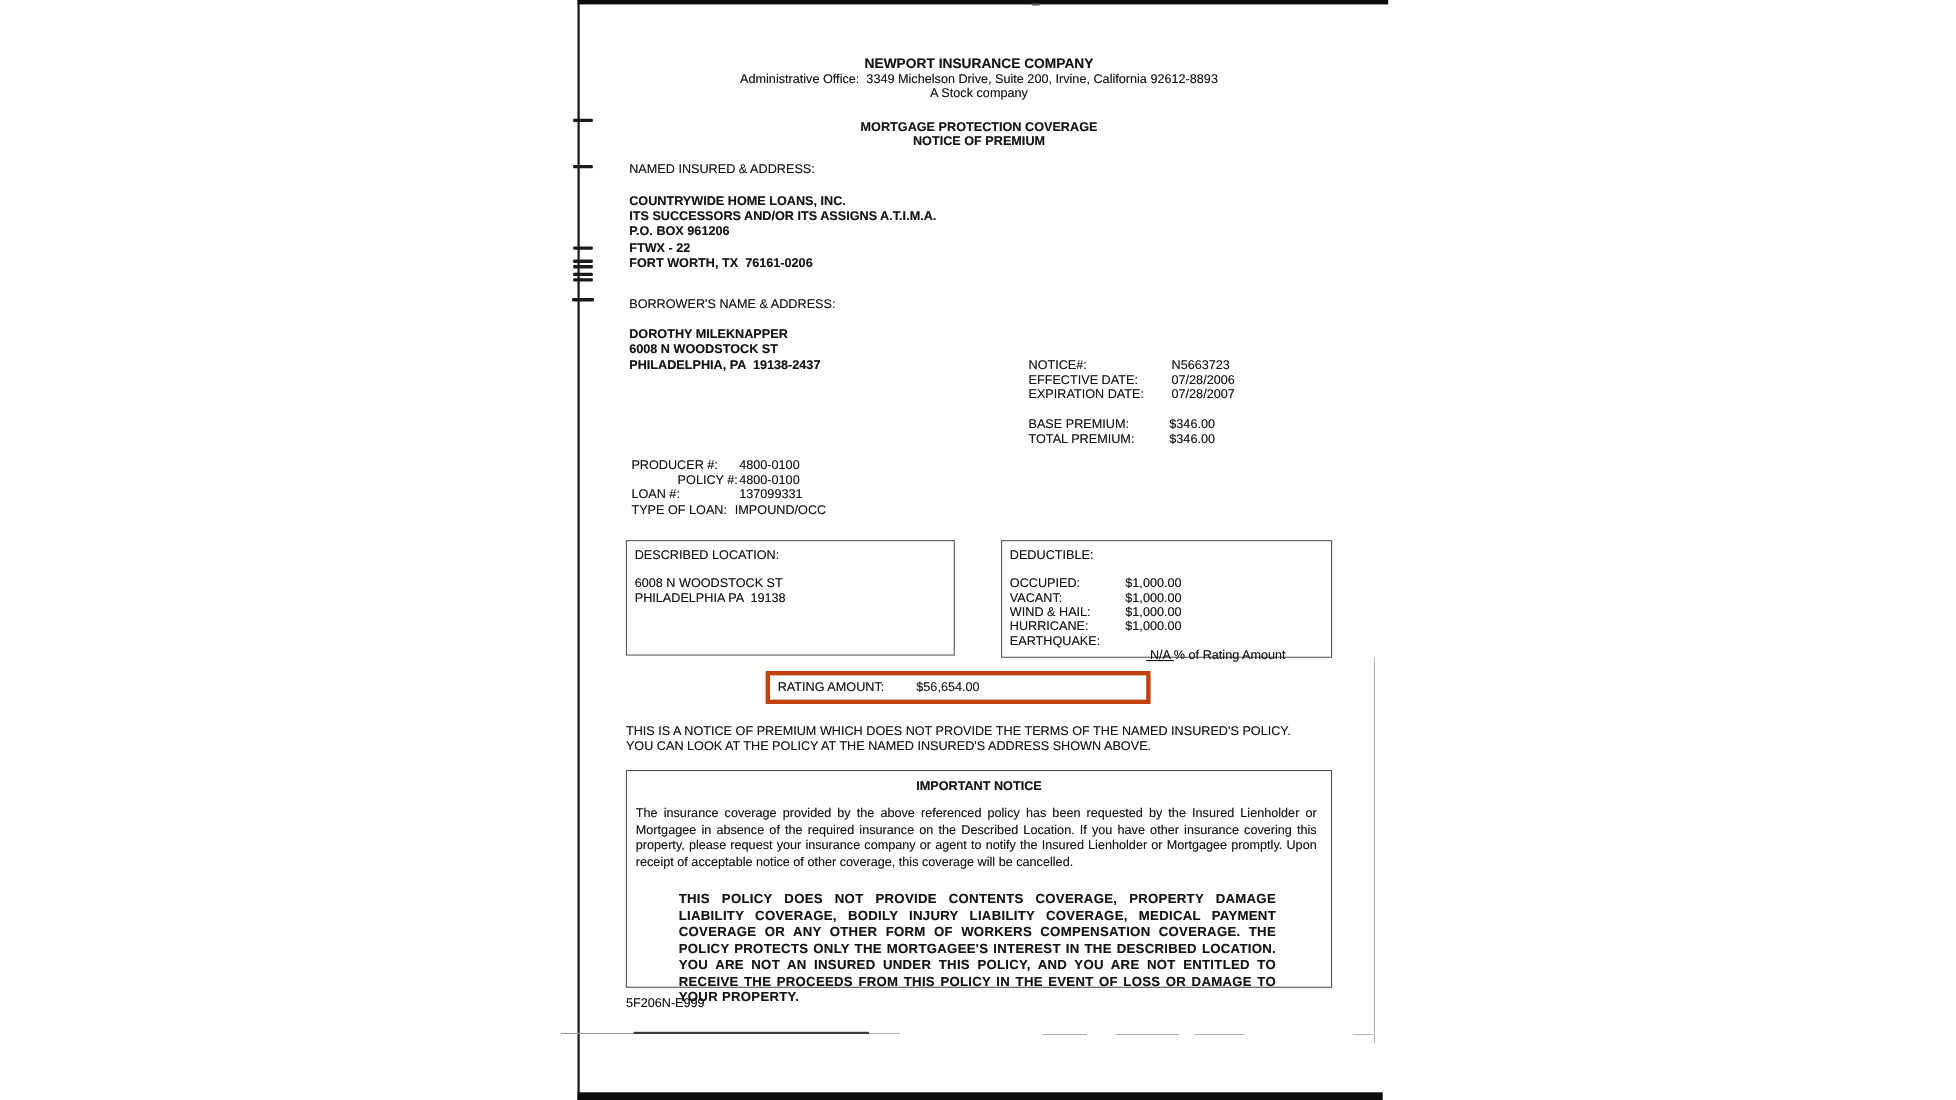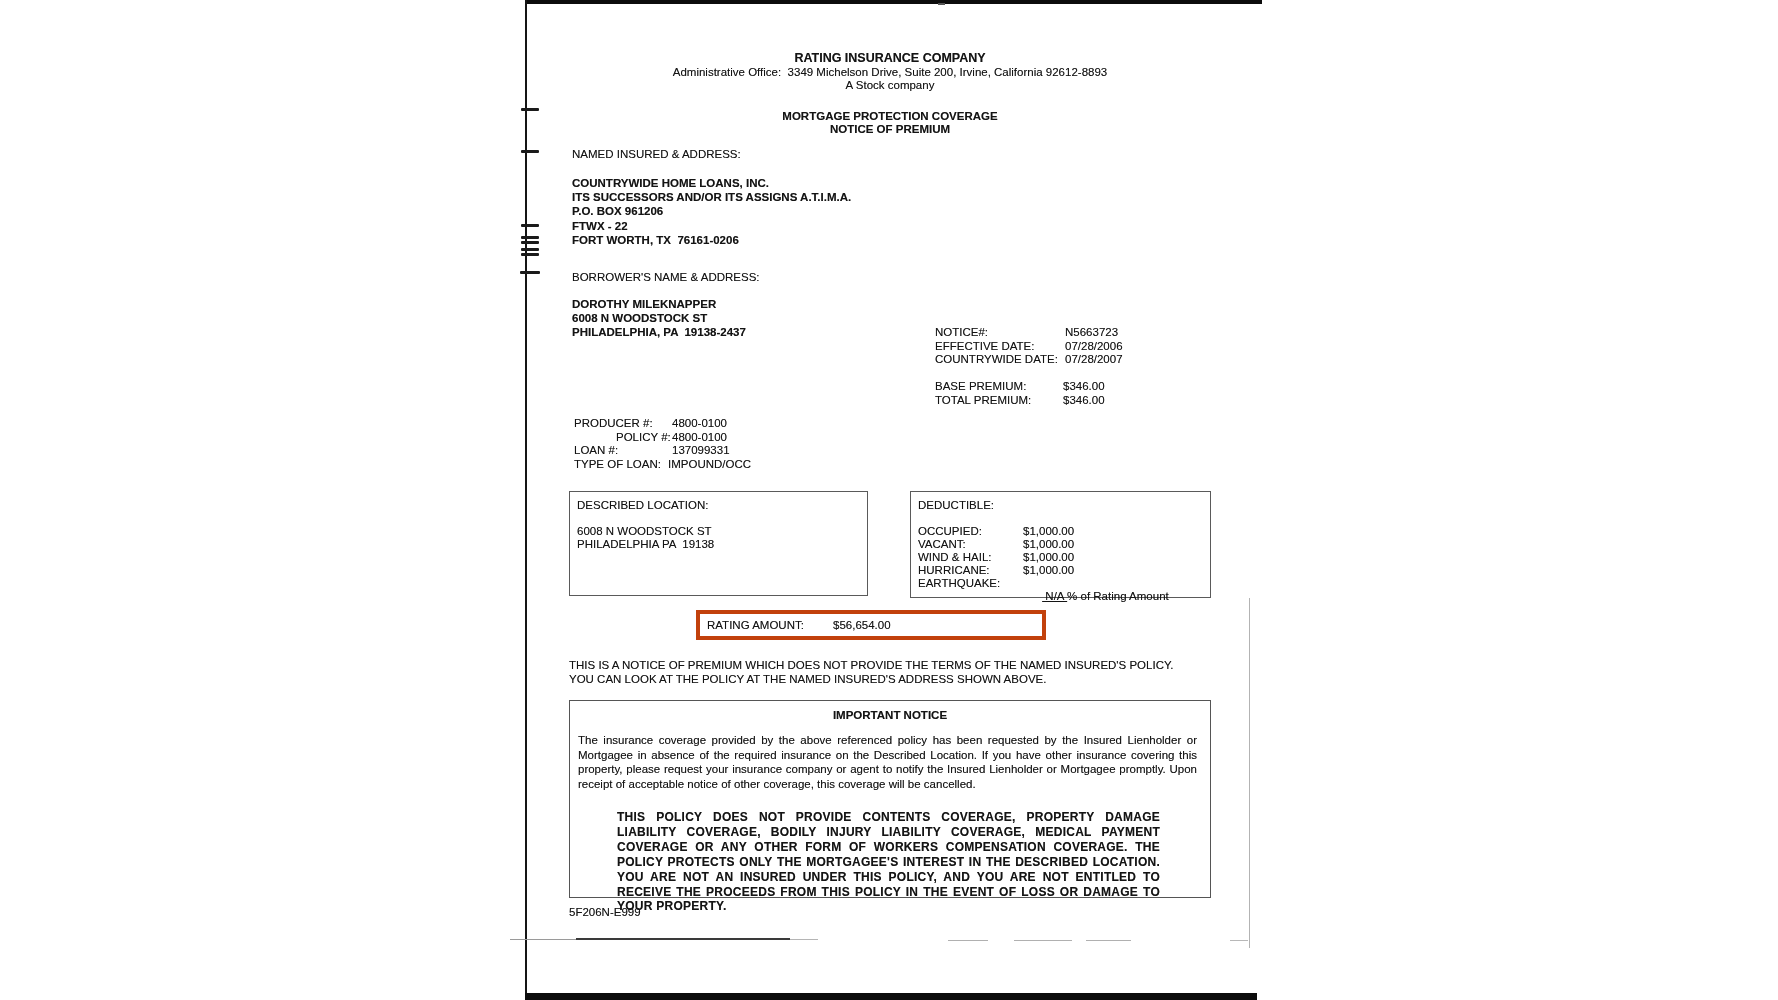--- a/index.html
+++ b/index.html
@@ -37,21 +37,21 @@
 
   <div class="tick" style="left:521px;top:108px;width:18px;height:3px;"></div>
   <div class="tick" style="left:521px;top:150px;width:18px;height:3px;"></div>
   <div class="tick" style="left:521px;top:224px;width:18px;height:3px;"></div>
   <div class="tick" style="left:521px;top:236px;width:18px;height:2.5px;"></div>
   <div class="tick" style="left:521px;top:241px;width:18px;height:2.5px;"></div>
   <div class="tick" style="left:521px;top:248px;width:18px;height:2.5px;"></div>
   <div class="tick" style="left:521px;top:253px;width:18px;height:2.5px;"></div>
   <div class="tick" style="left:520px;top:271px;width:20px;height:3px;"></div>
 
-  <div class="line b center" style="top:52px;font-size:12.5px;">RATING INSURANCE COMPANY</div>
+  <div class="line b center" style="top:52px;font-size:12.5px;">NEWPORT INSURANCE COMPANY</div>
   <div class="line center" style="top:66px;">Administrative Office:  3349 Michelson Drive, Suite 200, Irvine, California 92612-8893</div>
   <div class="line center" style="top:79px;">A Stock company</div>
 
   <div class="line b center" style="top:110px;">MORTGAGE PROTECTION COVERAGE</div>
   <div class="line b center" style="top:123px;">NOTICE OF PREMIUM</div>
 
   <div class="line" style="left:572px;top:148px;">NAMED INSURED &amp; ADDRESS:</div>
   <div class="line b" style="left:572px;top:177px;">COUNTRYWIDE HOME LOANS, INC.</div>
   <div class="line b" style="left:572px;top:191px;">ITS SUCCESSORS AND/OR ITS ASSIGNS A.T.I.M.A.</div>
   <div class="line b" style="left:572px;top:205px;">P.O. BOX 961206</div>
@@ -60,21 +60,21 @@
 
   <div class="line" style="left:572px;top:271px;">BORROWER'S NAME &amp; ADDRESS:</div>
   <div class="line b" style="left:572px;top:298px;">DOROTHY MILEKNAPPER</div>
   <div class="line b" style="left:572px;top:312px;">6008 N WOODSTOCK ST</div>
   <div class="line b" style="left:572px;top:326px;">PHILADELPHIA, PA  19138-2437</div>
 
   <div class="line" style="left:935px;top:326px;">NOTICE#:</div>
   <div class="line" style="left:1065px;top:326px;">N5663723</div>
   <div class="line" style="left:935px;top:340px;">EFFECTIVE DATE:</div>
   <div class="line" style="left:1065px;top:340px;">07/28/2006</div>
-  <div class="line" style="left:935px;top:353px;">COUNTRYWIDE DATE:</div>
+  <div class="line" style="left:935px;top:353px;">EXPIRATION DATE:</div>
   <div class="line" style="left:1065px;top:353px;">07/28/2007</div>
 
   <div class="line" style="left:935px;top:380px;">BASE PREMIUM:</div>
   <div class="line" style="left:1063px;top:380px;">$346.00</div>
   <div class="line" style="left:935px;top:394px;">TOTAL PREMIUM:</div>
   <div class="line" style="left:1063px;top:394px;">$346.00</div>
 
   <div class="line" style="left:574px;top:417px;">PRODUCER #:</div>
   <div class="line" style="left:672px;top:417px;">4800-0100</div>
   <div class="line" style="left:574px;top:431px;padding-left:42px;">POLICY #:</div>

